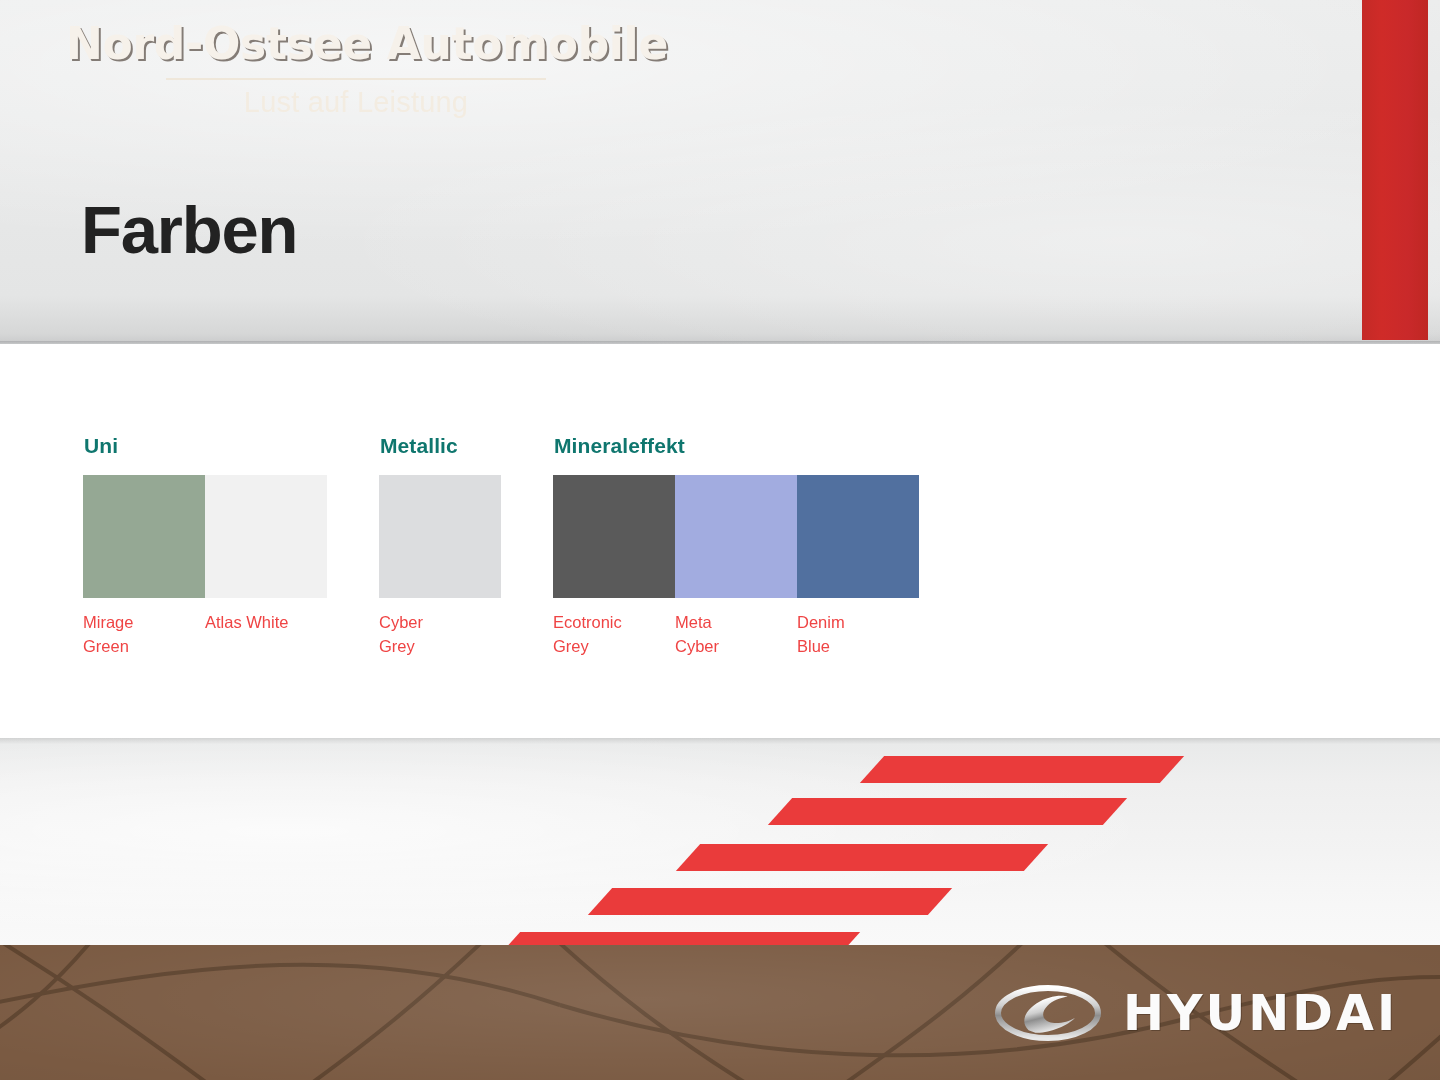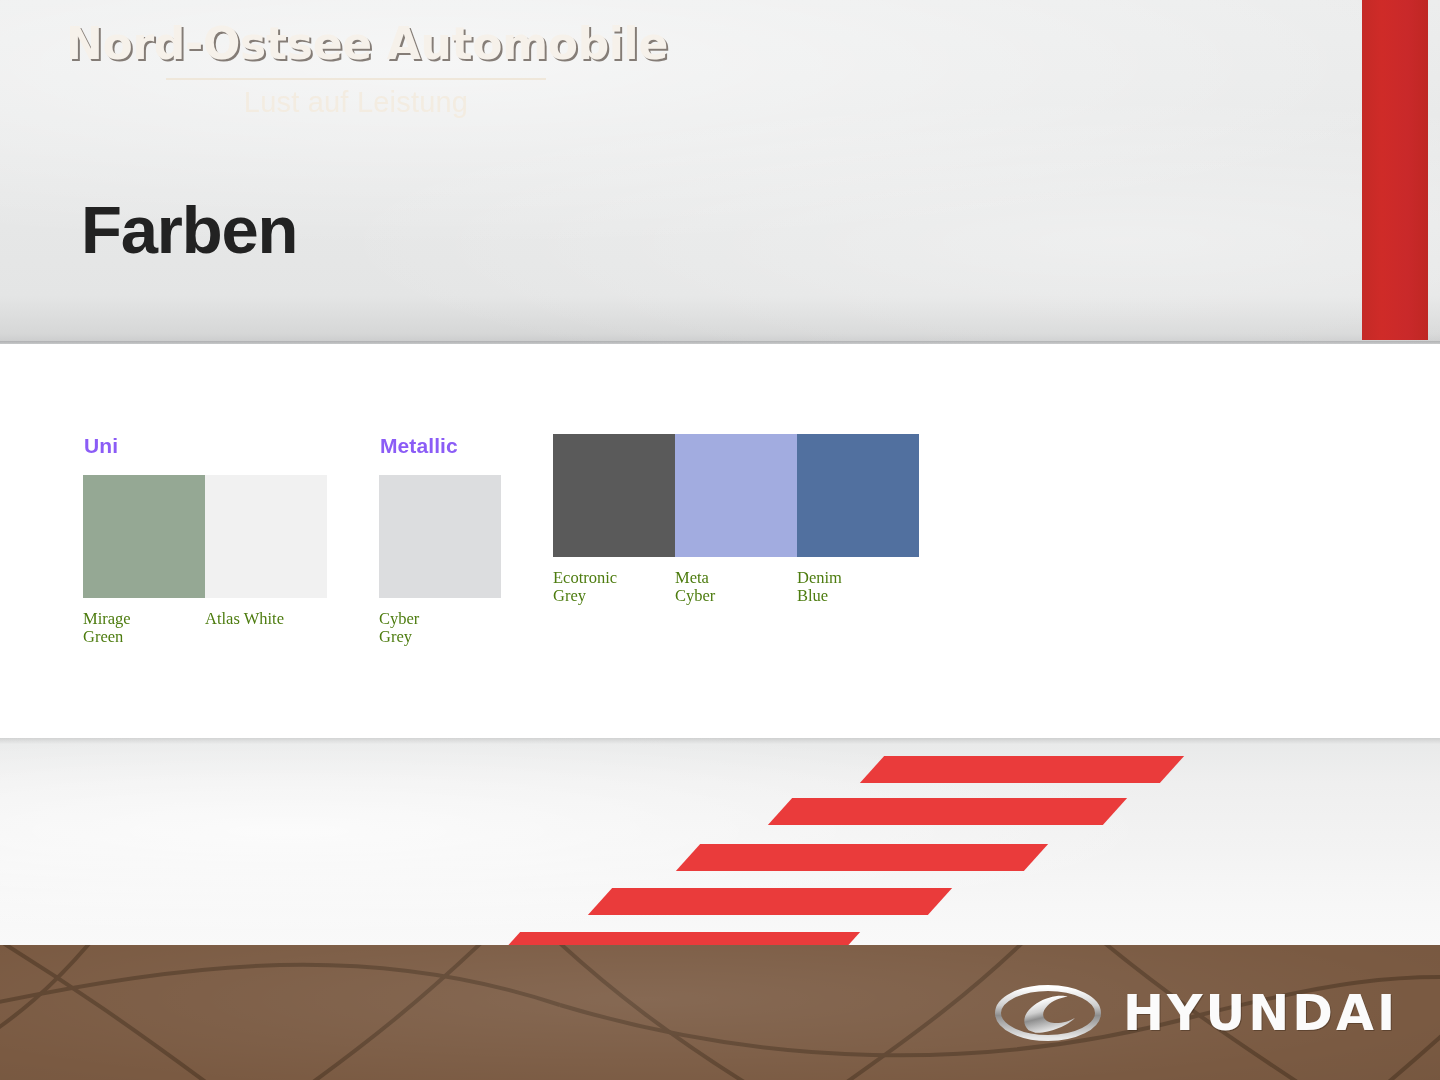--- a/index.html
+++ b/index.html
@@ -90,43 +90,42 @@
     top: 90px;
     display: flex;
     align-items: flex-start;
   }
   .group { margin-right: 52px; }
   .group:last-child { margin-right: 0; }
 
   .group-title {
     font-size: 21px;
     font-weight: 700;
-    color: #8b5cf6;
+    color: #0f766e;
     letter-spacing: 0.1px;
     margin: 0 0 17px 1px;
   }
 
   .swatch-row { display: flex; }
 
   .swatch-col { width: 122px; }
 
   .swatch-chip {
     width: 122px;
     height: 123px;
     display: block;
   }
 
   .swatch-label {
     margin-top: 12px;
     font-size: 16.5px;
-    line-height: 18px;
-    color: #4d7c0f;
+    line-height: 24px;
+    color: #ef4444;
     white-space: pre-line;
     padding-right: 6px;
-    font-family: Liberation Serif, serif;
   }
 
   
   .lower-band {
     position: absolute;
     left: 0;
     top: 738px;
     width: 1440px;
     height: 207px;
     background: linear-gradient(180deg, #cfd0d0 0%, #e9eaea 3%, #efefef 22%, #f3f3f3 55%, #f7f7f7 80%, #f9f9f9 100%);
@@ -259,20 +258,21 @@
         <div class="swatch-row">
           <div class="swatch-col">
             <span class="swatch-chip" style="background: rgb(220, 221, 223);"></span>
             <div class="swatch-label">Cyber
 Grey</div>
           </div>
         </div>
       </div>
 
       <div class="group">
+        <div class="group-title">Mineraleffekt</div>
         <div class="swatch-row">
           <div class="swatch-col">
             <span class="swatch-chip" style="background: rgb(90, 90, 90);"></span>
             <div class="swatch-label">Ecotronic
 Grey</div>
           </div>
           <div class="swatch-col">
             <span class="swatch-chip" style="background: rgb(162, 172, 224);"></span>
             <div class="swatch-label">Meta
 Cyber</div>

